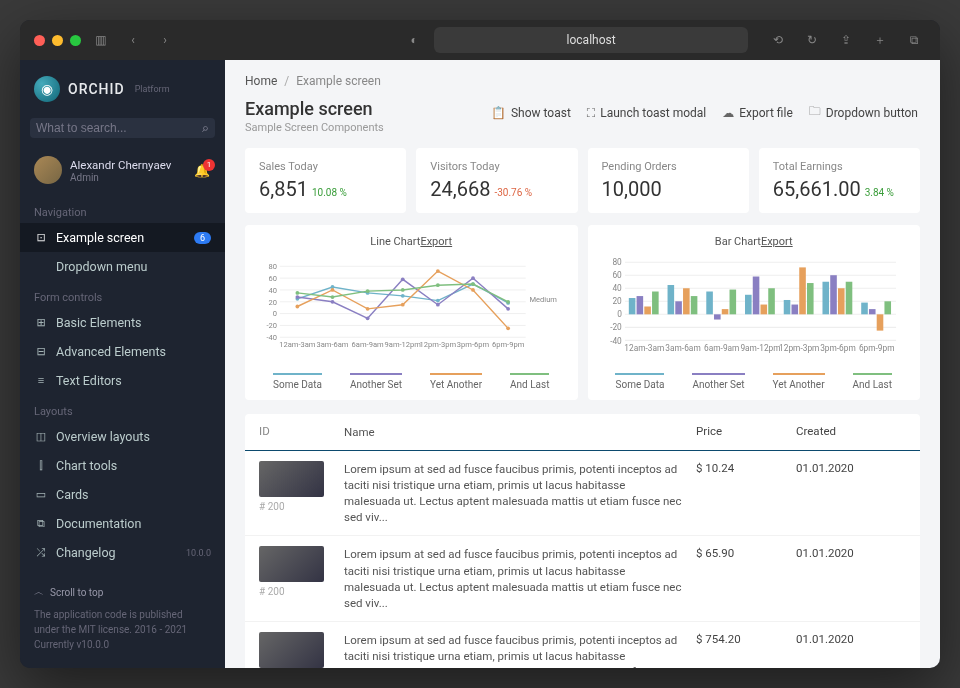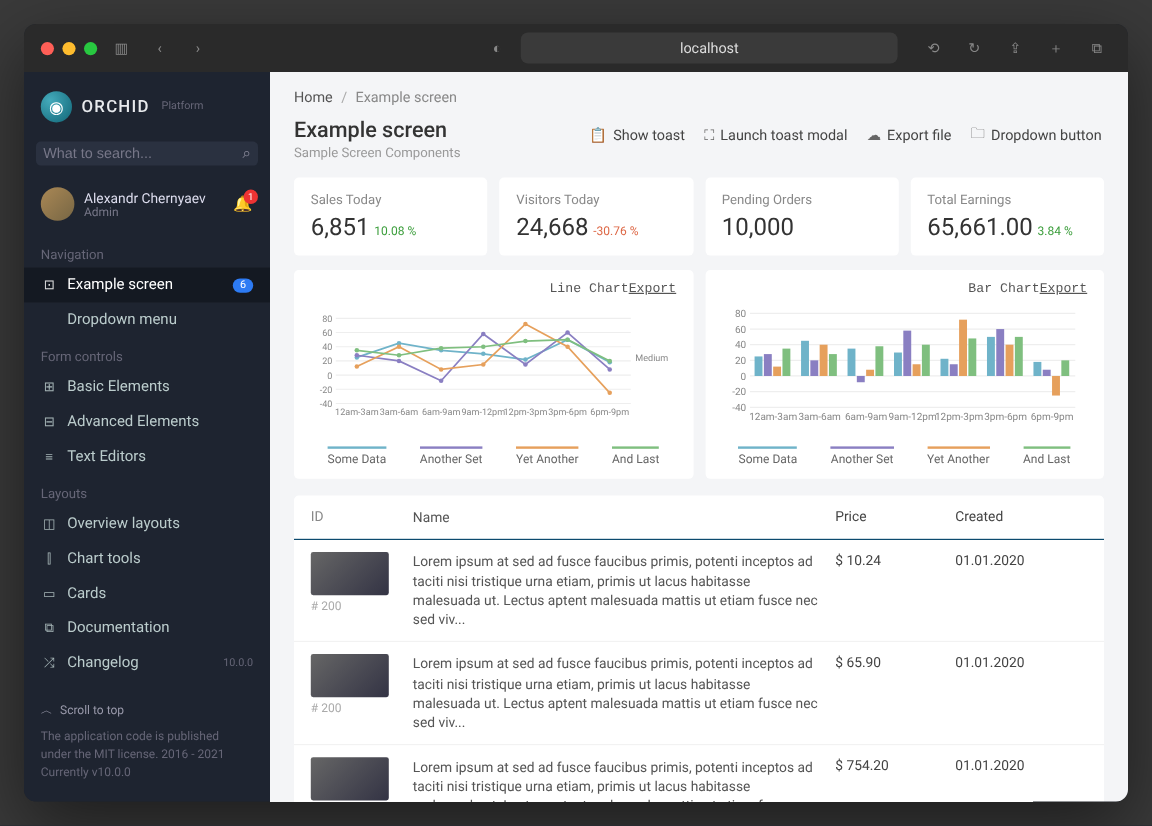--- a/index.html
+++ b/index.html
@@ -58,21 +58,21 @@
 
 .cards { display: flex; gap: 10px; padding: 0 20px; }
 .card { flex: 1; background: white; border-radius: 4px; padding: 12px 14px; }
 .card .lbl { font-size: 11px; color: #888; }
 .card .val { font-size: 20px; color: #333; margin-top: 4px; white-space: nowrap; }
 .card .pct { font-size: 10px; margin-left: 4px; }
 .pct.up { color: #3a9d3a; } .pct.dn { color: #d64; }
 
 .charts { display: flex; gap: 10px; padding: 12px 20px 0; }
 .chart-card { flex: 1; background: white; border-radius: 4px; padding: 10px 14px; }
-.chart-hd { display: flex; justify-content: flex-end; font-size: 11px; color: #555; margin-bottom: 6px; font-family: Liberation Mono, monospace; }
+.chart-hd { display: flex; justify-content: center; font-size: 11px; color: #555; margin-bottom: 6px; }
 .chart-hd a { color: #555; text-decoration: underline; cursor: pointer; }
 .chart-svg { width: 100%; height: 105px; }
 .legend { display: flex; justify-content: space-around; font-size: 10px; color: #666; margin-top: 4px; padding-top: 6px; }
 .legend span { border-top: 2px solid; padding-top: 4px; }
 
 .table { background: white; border-radius: 4px; margin: 14px 20px 16px; font-size: 11.5px; }
 .thead { display: flex; padding: 10px 14px; color: #888; border-bottom: 1px solid #0c4a6e; }
 .trow { display: flex; padding: 10px 14px; border-bottom: 1px solid #f2f2f2; align-items: flex-start; gap: 0; }
 .c-id { width: 85px; }
 .c-name { flex: 1.8; color: #555; line-height: 1.4; padding-right: 14px; }

